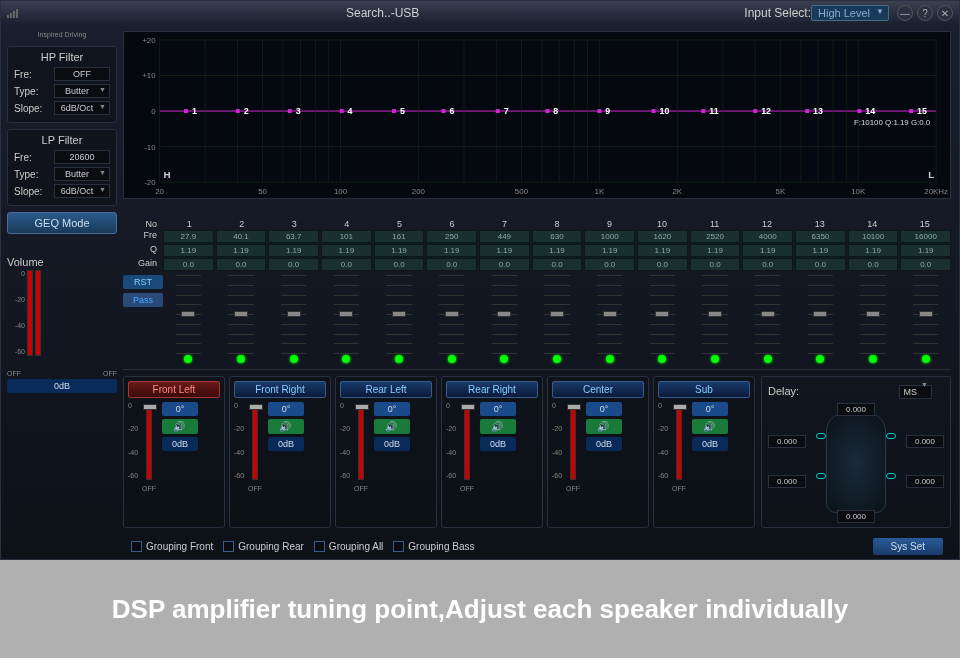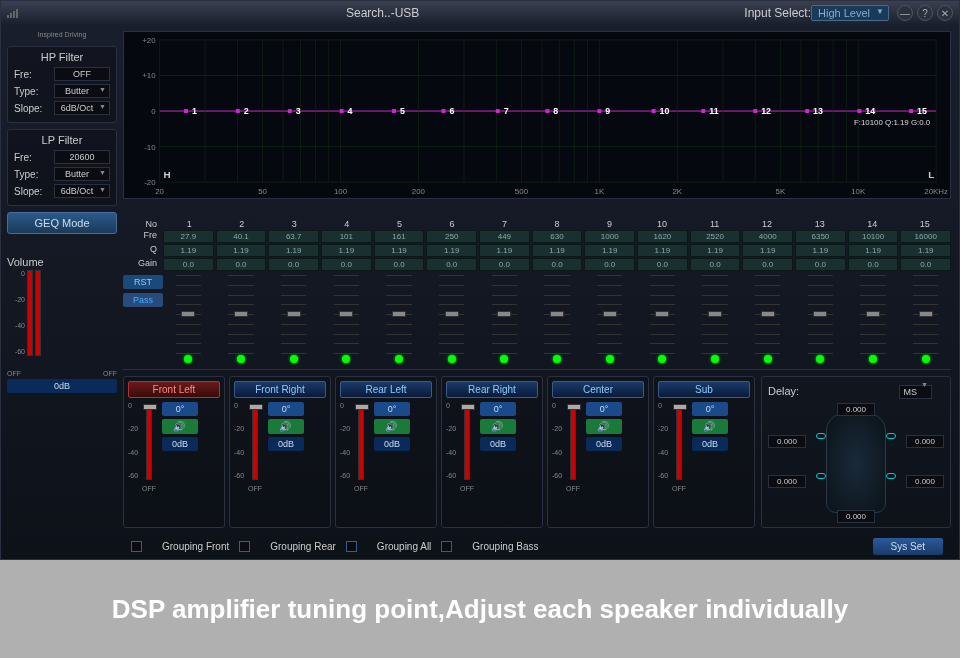--- a/index.html
+++ b/index.html
@@ -74,21 +74,21 @@
 .vol-slider { height: 100px; position: relative; display: flex; }
 .vol-slider .scale { width: 20px; position: relative; }
 .vol-slider .scale span { position: absolute; color: #888; font-size: 7px; right: 2px; }
 .vol-slider .tracks { display: flex; gap: 2px; }
 .vol-slider .tr { width: 6px; background: #0a0c12; border: 1px solid #333; position: relative; height: 86px; }
 .vol-slider .tr .fill { position: absolute; bottom: 0; left: 0; right: 0; background: #c00; }
 .vol-footer { display: flex; justify-content: space-between; color: #888; font-size: 7px; }
 .vol-db { background: #0a2a5a; color: #cde; font-size: 9px; text-align: center; padding: 2px; margin-top: 2px; border-radius: 2px; }
 
 .bottom-bar { display: flex; align-items: center; gap: 10px; margin-top: 6px; padding: 4px 8px; }
-.chk { display: flex; align-items: center; gap: 20px; color: #ccc; font-size: 10px; }
+.chk { display: flex; align-items: center; gap: 4px; color: #ccc; font-size: 10px; }
 .chk .box { width: 11px; height: 11px; background: #0a0c12; border: 1px solid #3a5a8a; }
 .sysset { background: linear-gradient(#2a5a9a, #1a3a6a); color: #cde; font-size: 10px; padding: 3px 18px; border-radius: 2px; margin-left: auto; cursor: pointer; }
 
 .delay-sec { width: 190px; border: 1px solid #2a3040; border-radius: 3px; padding: 4px 6px; position: relative; }
 .delay-title { color: #ccc; font-size: 11px; }
 .delay-unit { position: absolute; right: 18px; top: 4px; }
 .delay-unit .sel { width: 40px; }
 .car { position: relative; height: 120px; margin-top: 4px; }
 .car-body { position: absolute; left: 50%; top: 10px; transform: translateX(-50%); width: 60px; height: 100px; background: radial-gradient(ellipse at center, #1a2a3a, #0a1218); border-radius: 18px 18px 10px 10px; border: 1px solid #2a3a4a; }
 .delay-val { position: absolute; background: #0a0c12; border: 1px solid #2a3040; color: #ccc; font-size: 8px; padding: 1px 4px; width: 38px; text-align: center; }

